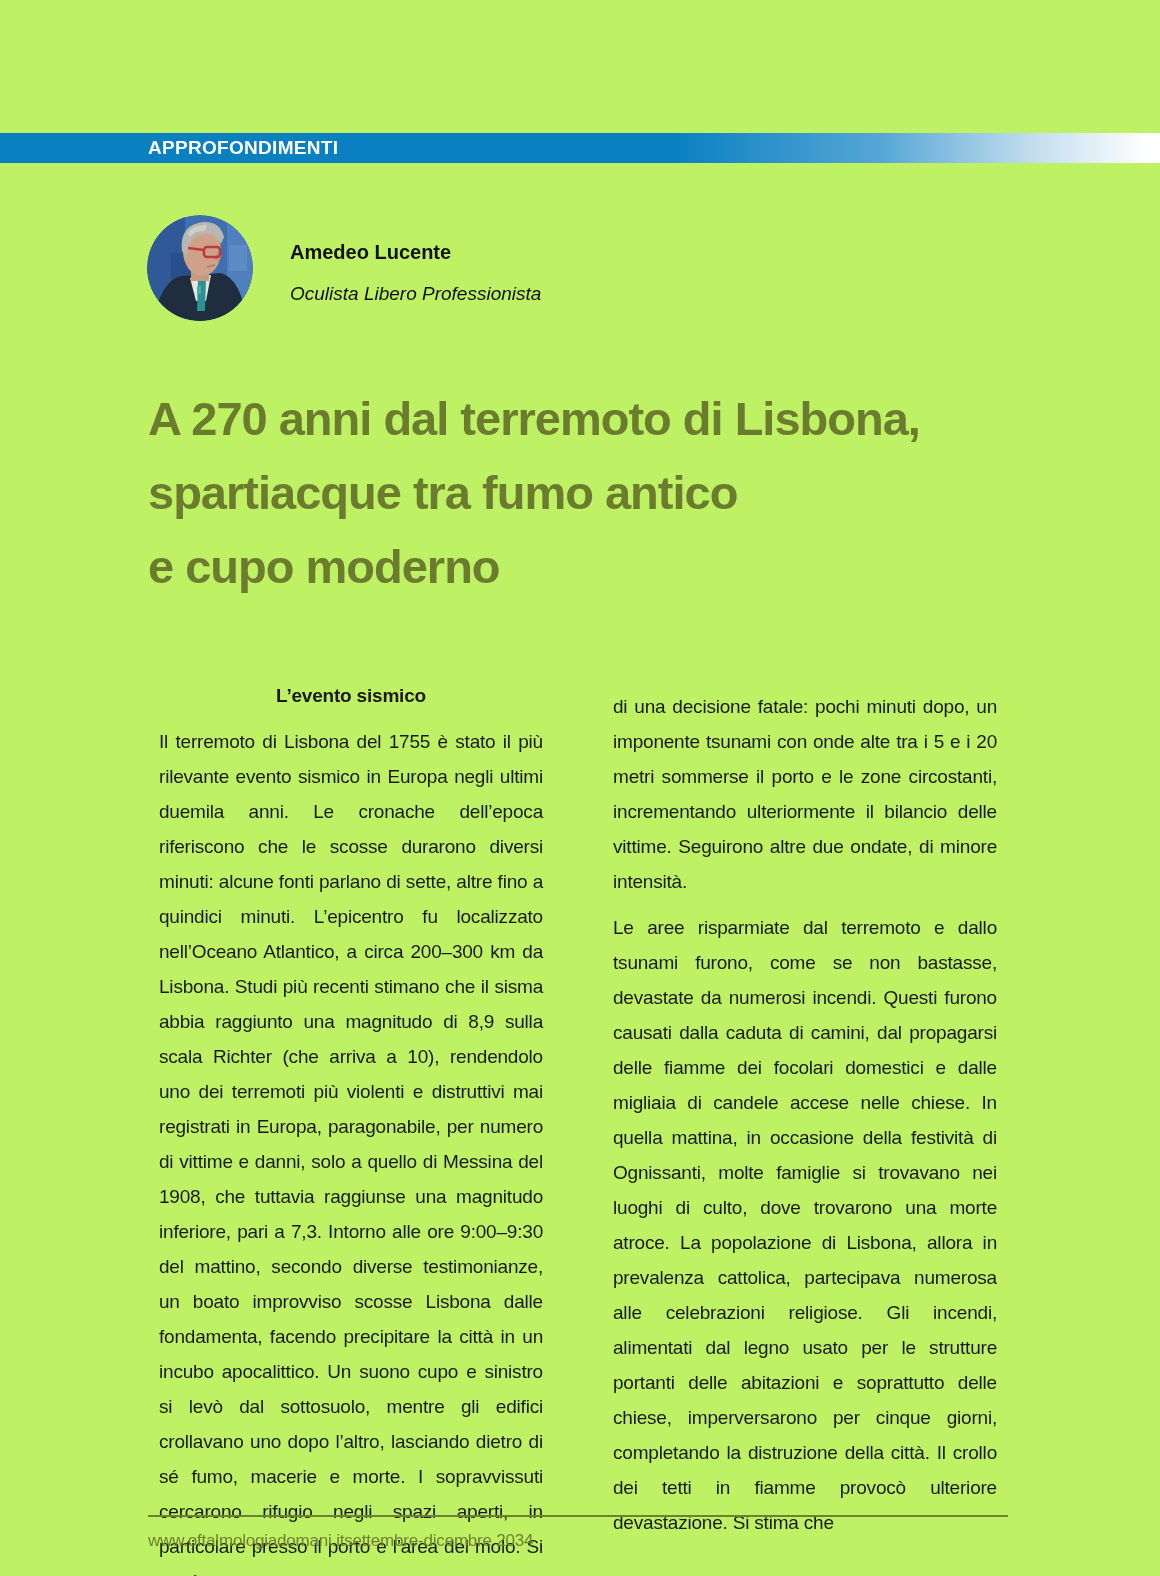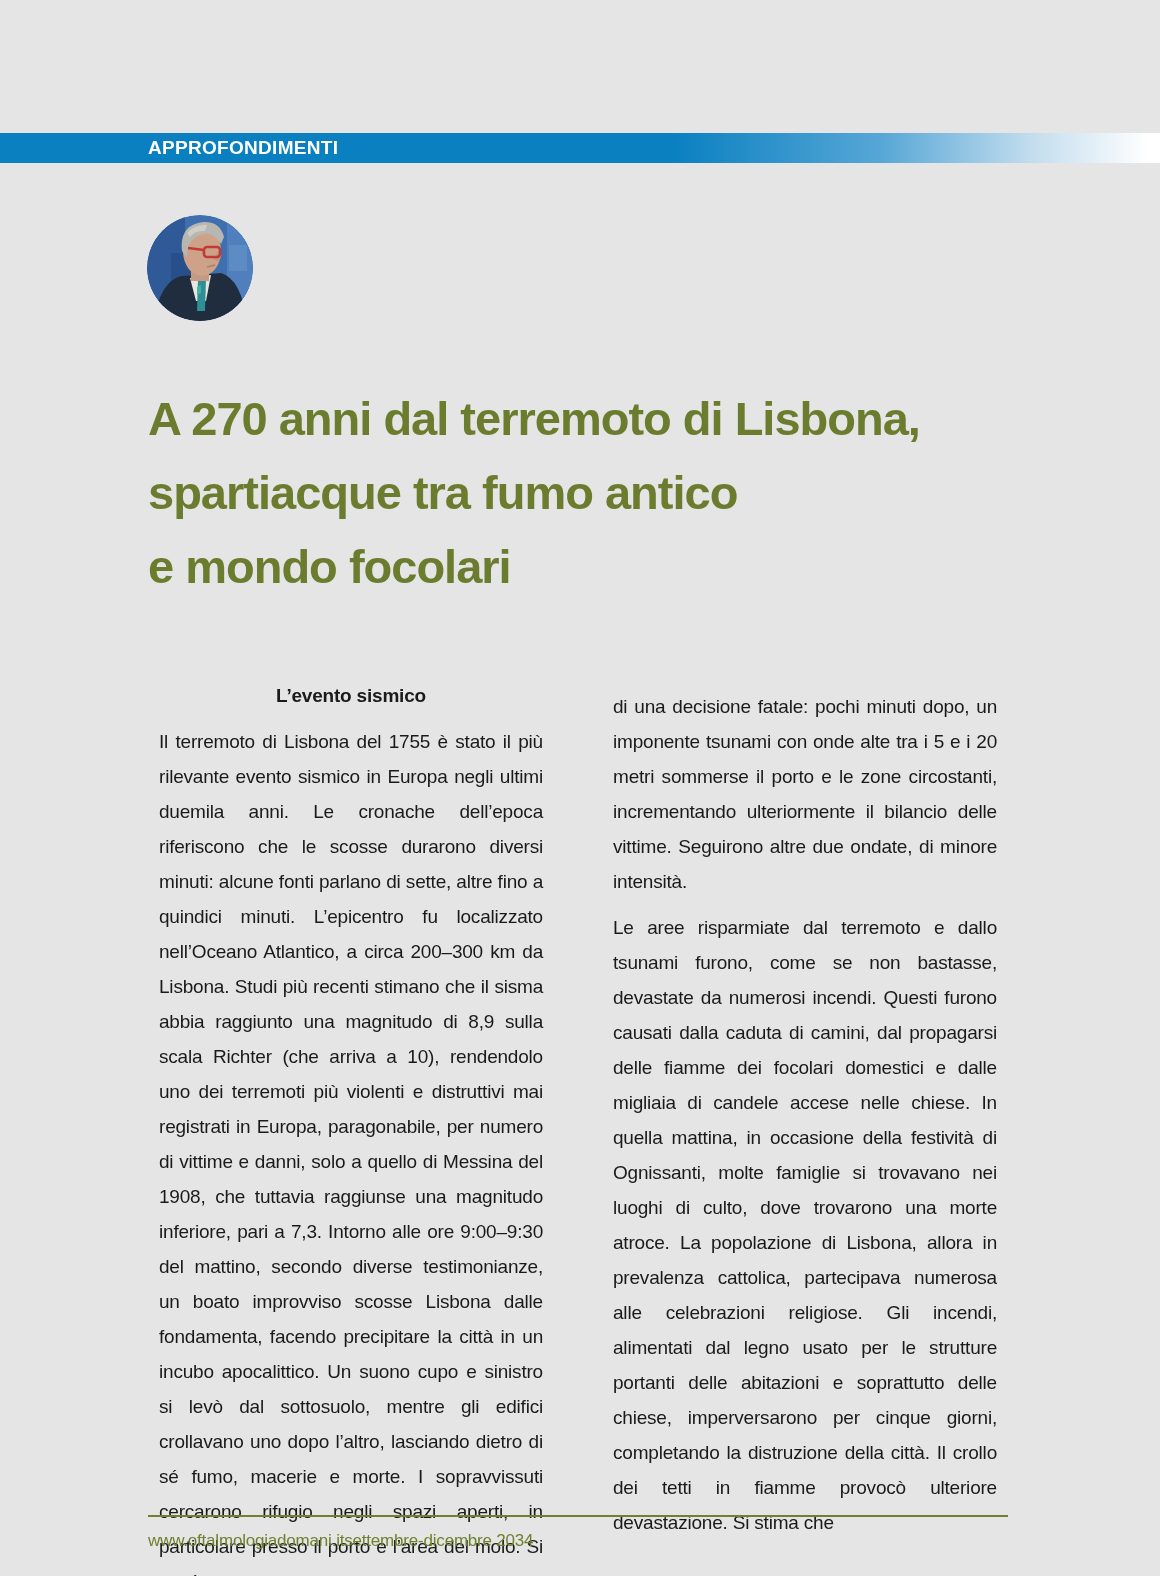--- a/index.html
+++ b/index.html
@@ -1,17 +1,17 @@
 <!DOCTYPE html>
 <html><head>
 <meta charset="utf-8">
 <style>
   html,body{margin:0;padding:0;background:#ffffff;}
   .page{
-    position:relative;width:1160px;height:1576px;background:#e5e5e5;overflow:hidden;
+    position:relative;width:1160px;height:1576px;background:#bef264;overflow:hidden;
     font-family:"Liberation Sans",sans-serif;color:#1a1a1a;
   }
   
   .kicker-bar{
     position:absolute;left:0;top:133px;width:1160px;height:30px;
     background:linear-gradient(90deg,#0a80c1 0%,#0a80c1 58%,#57a7d6 76%,#c3ddee 89%,#ffffff 99%);
   }
   .kicker-label{
     color:#ffffff;font-weight:bold;font-size:19px;line-height:30px;
     padding-left:148px;letter-spacing:.3px;
@@ -75,26 +75,30 @@
           <ellipse cx="55" cy="36" rx="19" ry="25" fill="#cda289"></ellipse>
           <path d="M72 36 q5 5 -1 10 l-5 -2 Z" fill="#c0927a"></path>
           <path d="M35 36 Q32 10 56 7 Q73 6 77 22 L74 29 Q66 17 57 19 Q40 22 40 42 Z" fill="#b8b6b0"></path>
           <path d="M40 18 Q48 9 60 10 L58 16 Q48 15 43 22 Z" fill="#cfcdc8"></path>
           <rect x="57" y="32" width="16" height="10" rx="3" fill="none" stroke="#c23b36" stroke-width="2.6"></rect>
           <line x1="57" y1="35" x2="41" y2="33" stroke="#c23b36" stroke-width="2.6"></line>
           <path d="M60 52 L68 50" stroke="#a97f69" stroke-width="1.6" fill="none"></path>
         </g>
       </svg>
     </div>
+    <div class="author-meta">
+      <div class="author-name">Amedeo Lucente</div>
+      <div class="author-role">Oculista Libero Professionista</div>
+    </div>
   </div>
 
   <div class="headline">
     <div>A 270 anni dal terremoto di Lisbona,</div>
     <div>spartiacque tra fumo antico</div>
-    <div>e mondo focolari</div>
+    <div>e cupo moderno</div>
   </div>
 
   <div class="col col-left">
     <h3 class="section-heading">L’evento sismico</h3>
     <p>Il terremoto di Lisbona del 1755 è stato il più rilevante evento sismico in Europa negli ultimi duemila anni. Le cronache dell’epoca riferiscono che le scosse durarono diversi minuti: alcune fonti parlano di sette, altre fino a quindici minuti. L’epicentro fu localizzato nell’Oceano Atlantico, a circa 200–300 km da Lisbona. Studi più recenti stimano che il sisma abbia raggiunto una magnitudo di 8,9 sulla scala Richter (che arriva a 10), rendendolo uno dei terremoti più violenti e distruttivi mai registrati in Europa, paragonabile, per numero di vittime e danni, solo a quello di Messina del 1908, che tuttavia raggiunse una magnitudo inferiore, pari a 7,3. Intorno alle ore 9:00–9:30 del mattino, secondo diverse testimonianze, un boato improvviso scosse Lisbona dalle fondamenta, facendo precipitare la città in un incubo apocalittico. Un suono cupo e sinistro si levò dal sottosuolo, mentre gli edifici crollavano uno dopo l’altro, lasciando dietro di sé fumo, macerie e morte. I sopravvissuti cercarono rifugio negli spazi aperti, in particolare presso il porto e l’area del molo. Si trattò, purtroppo,</p>
   </div>
 
   <div class="col col-right">
     <p>di una decisione fatale: pochi minuti dopo, un imponente tsunami con onde alte tra i 5 e i 20 metri sommerse il porto e le zone circostanti, incrementando ulteriormente il bilancio delle vittime. Seguirono altre due ondate, di minore intensità.</p>
     <p>Le aree risparmiate dal terremoto e dallo tsunami furono, come se non bastasse, devastate da numerosi incendi. Questi furono causati dalla caduta di camini, dal propagarsi delle fiamme dei focolari domestici e dalle migliaia di candele accese nelle chiese. In quella mattina, in occasione della festività di Ognissanti, molte famiglie si trovavano nei luoghi di culto, dove trovarono una morte atroce. La popolazione di Lisbona, allora in prevalenza cattolica, partecipava numerosa alle celebrazioni religiose. Gli incendi, alimentati dal legno usato per le strutture portanti delle abitazioni e soprattutto delle chiese, imperversarono per cinque giorni, completando la distruzione della città. Il crollo dei tetti in fiamme provocò ulteriore devastazione. Si stima che</p>

